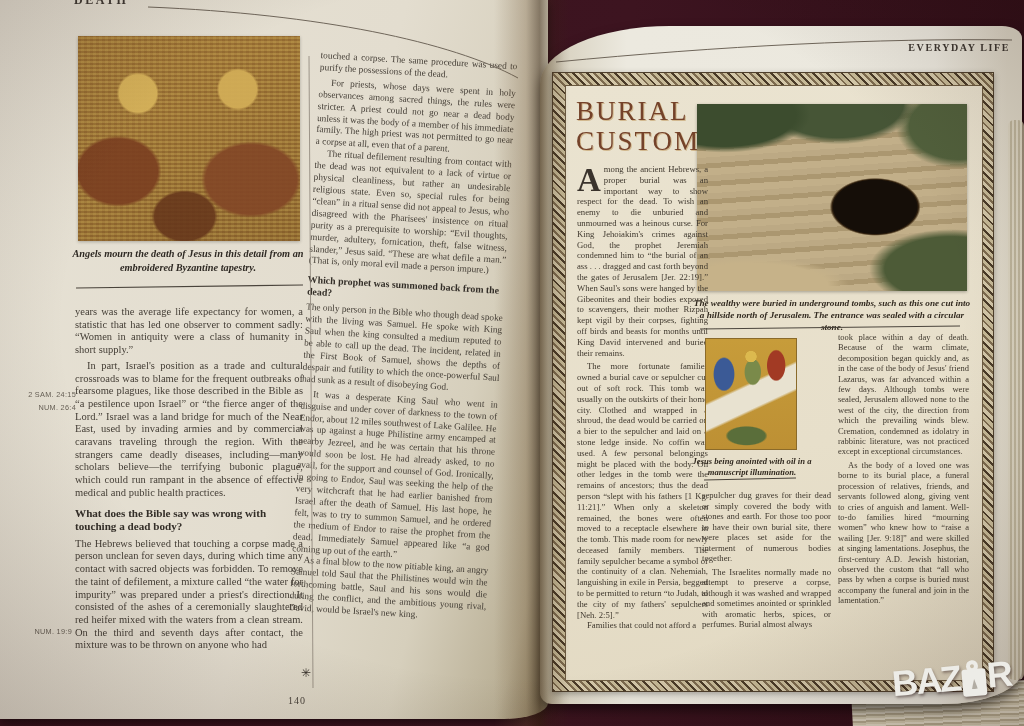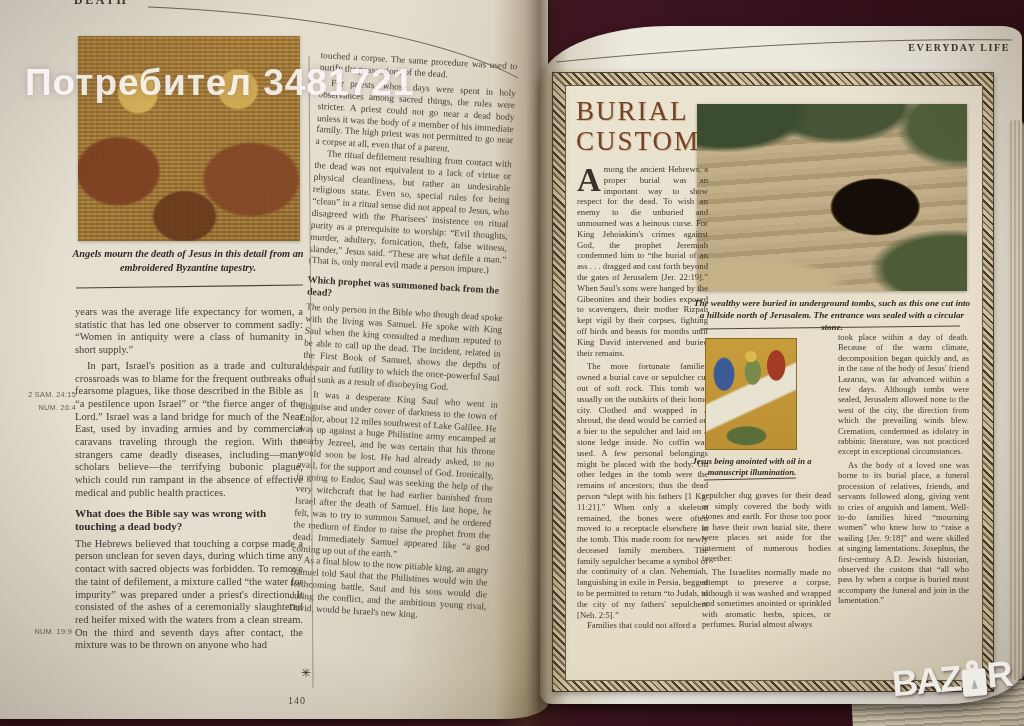--- a/index.html
+++ b/index.html
@@ -216,20 +216,19 @@
     <path d="M556,62 C720,46 880,38 1012,40" fill="none" stroke="#6f665a" stroke-width="1"></path>
     <path d="M76,288 L303,285" fill="none" stroke="#4a443c" stroke-width="1.2"></path>
     <path d="M309,56 L313,688" fill="none" stroke="#8a8176" stroke-width="0.8"></path>
     <path d="M700,329 L960,326" fill="none" stroke="#4a443c" stroke-width="1"></path>
     <path d="M704,480 L796,478" fill="none" stroke="#4a443c" stroke-width="1"></path>
   </svg>
 
   <div class="abs gutter-shadow"></div>
   <div class="abs vignette"></div>
 
-  <div class="abs watermark">Потребител 3481721</div>
   <div class="abs bazar">
     <span>BAZ</span>
     <span class="bag"></span>
     <span>R</span>
   </div>
 
 </div>
 
 </body></html>

